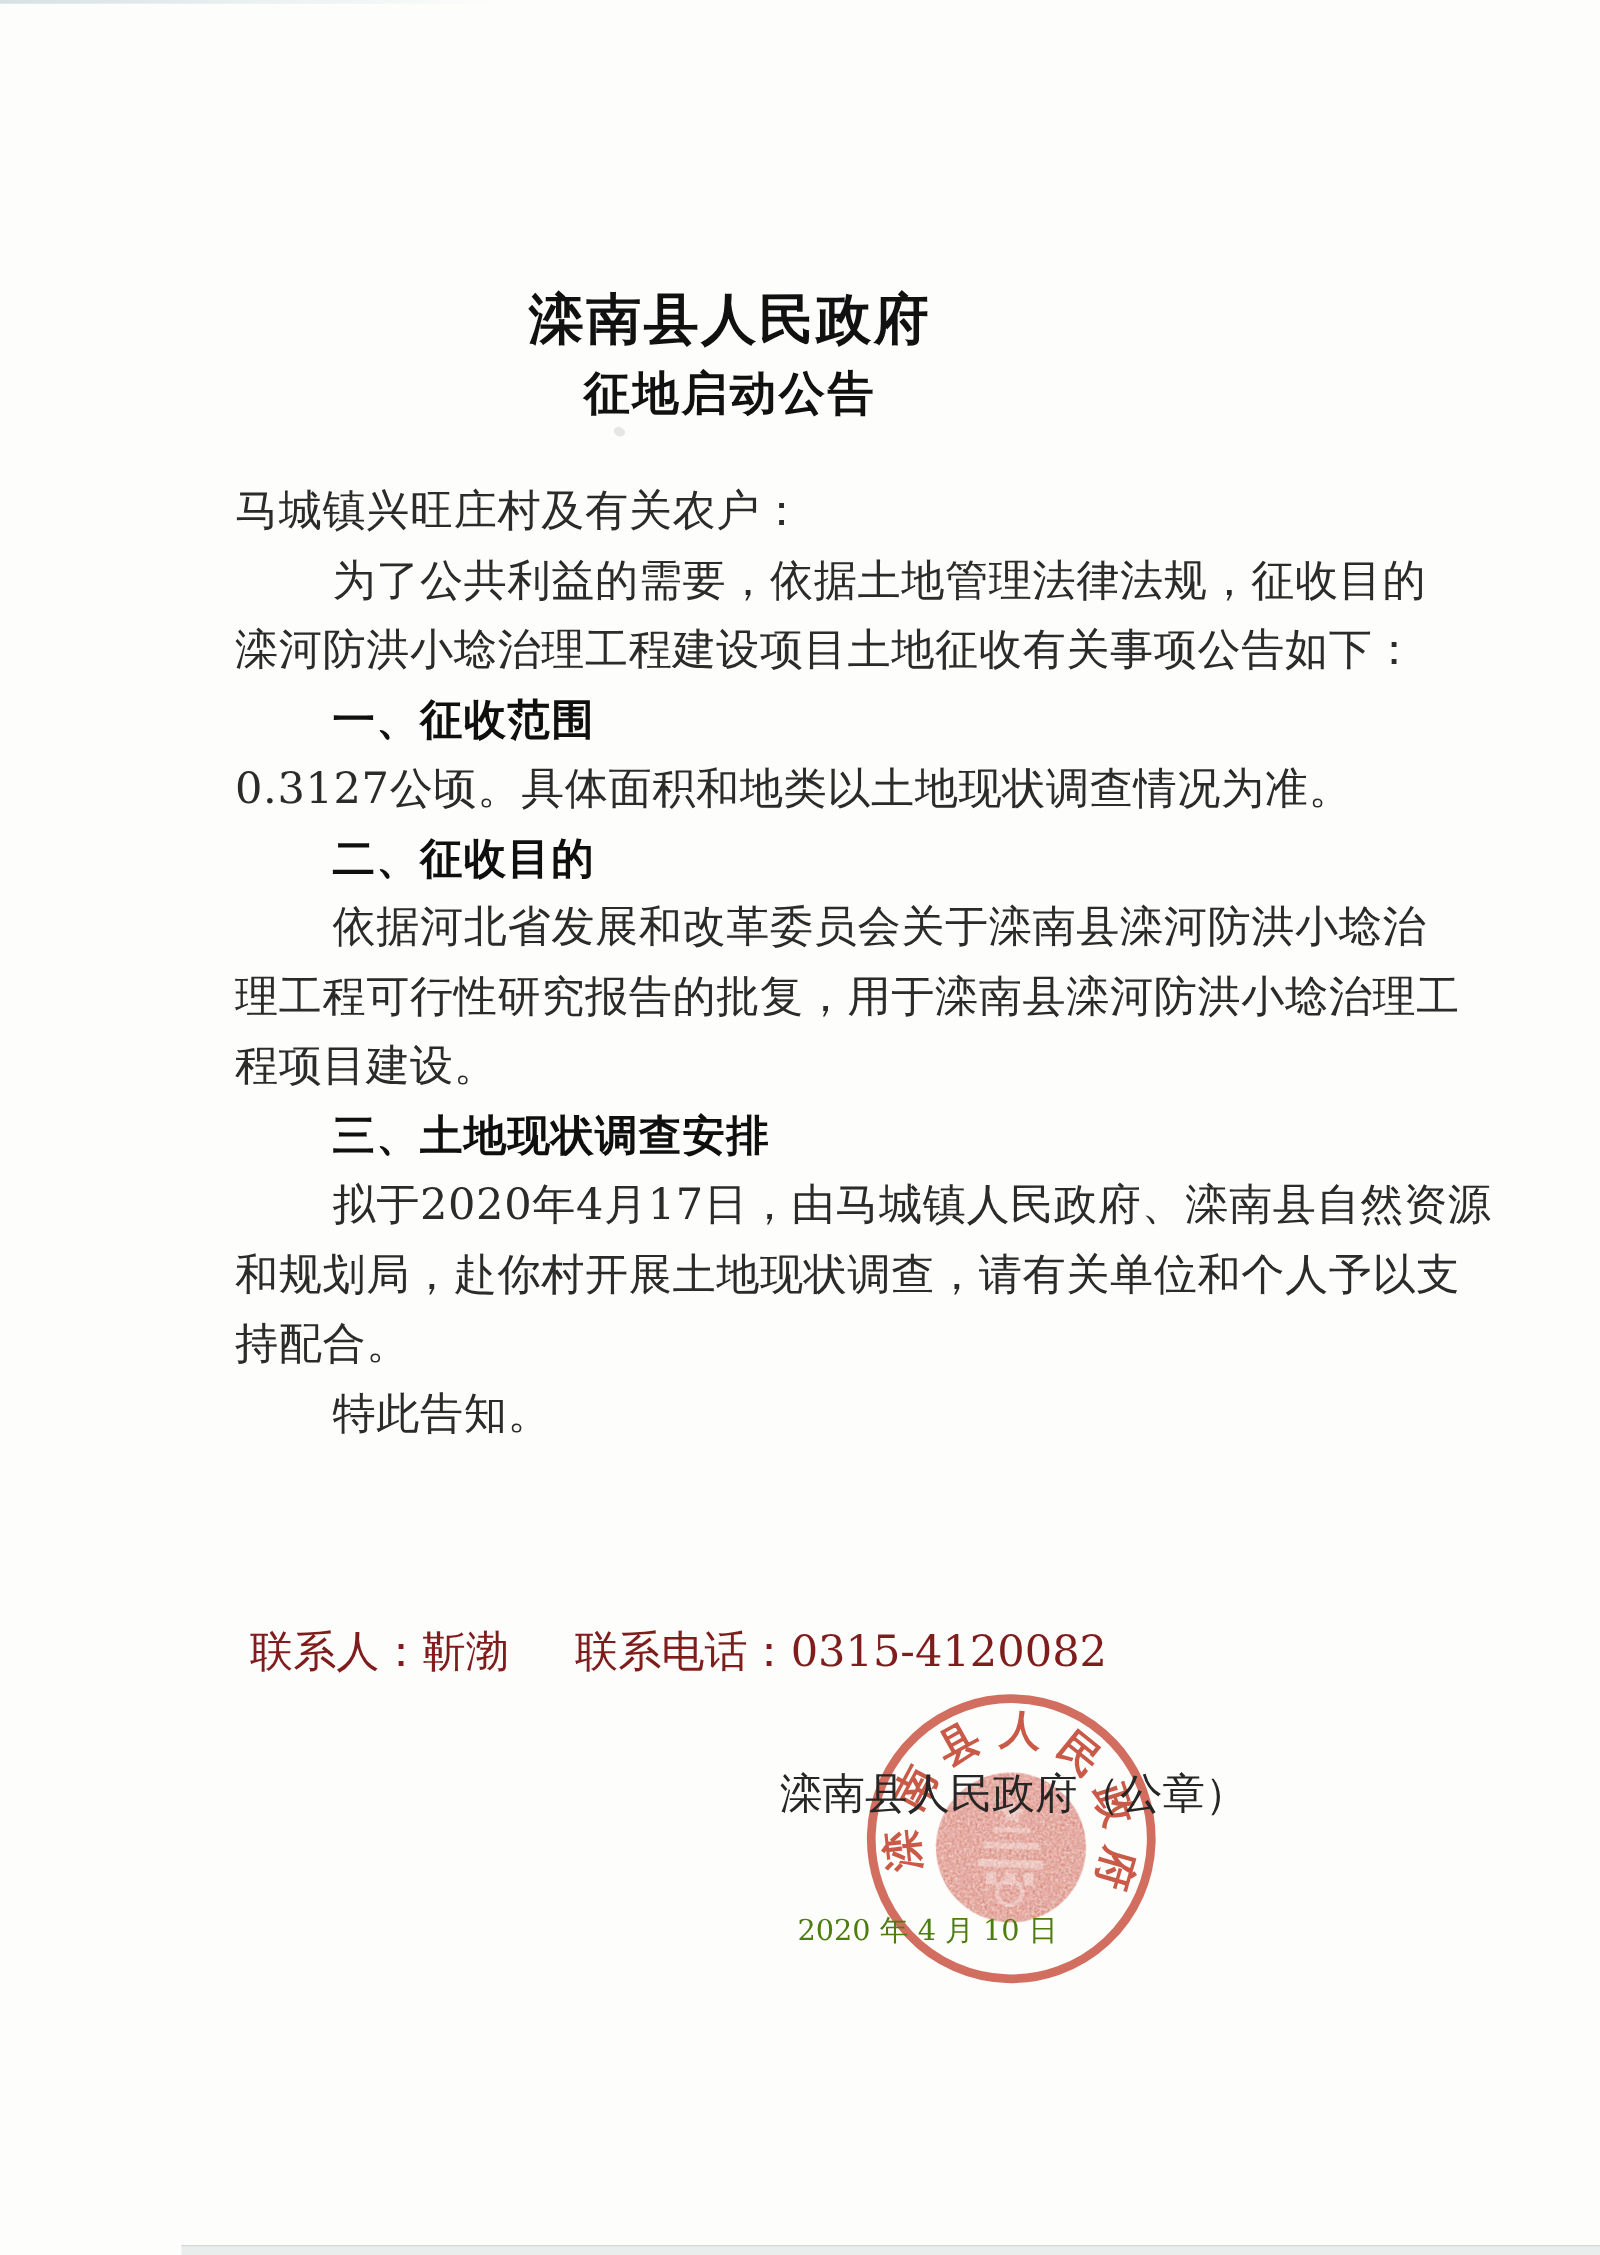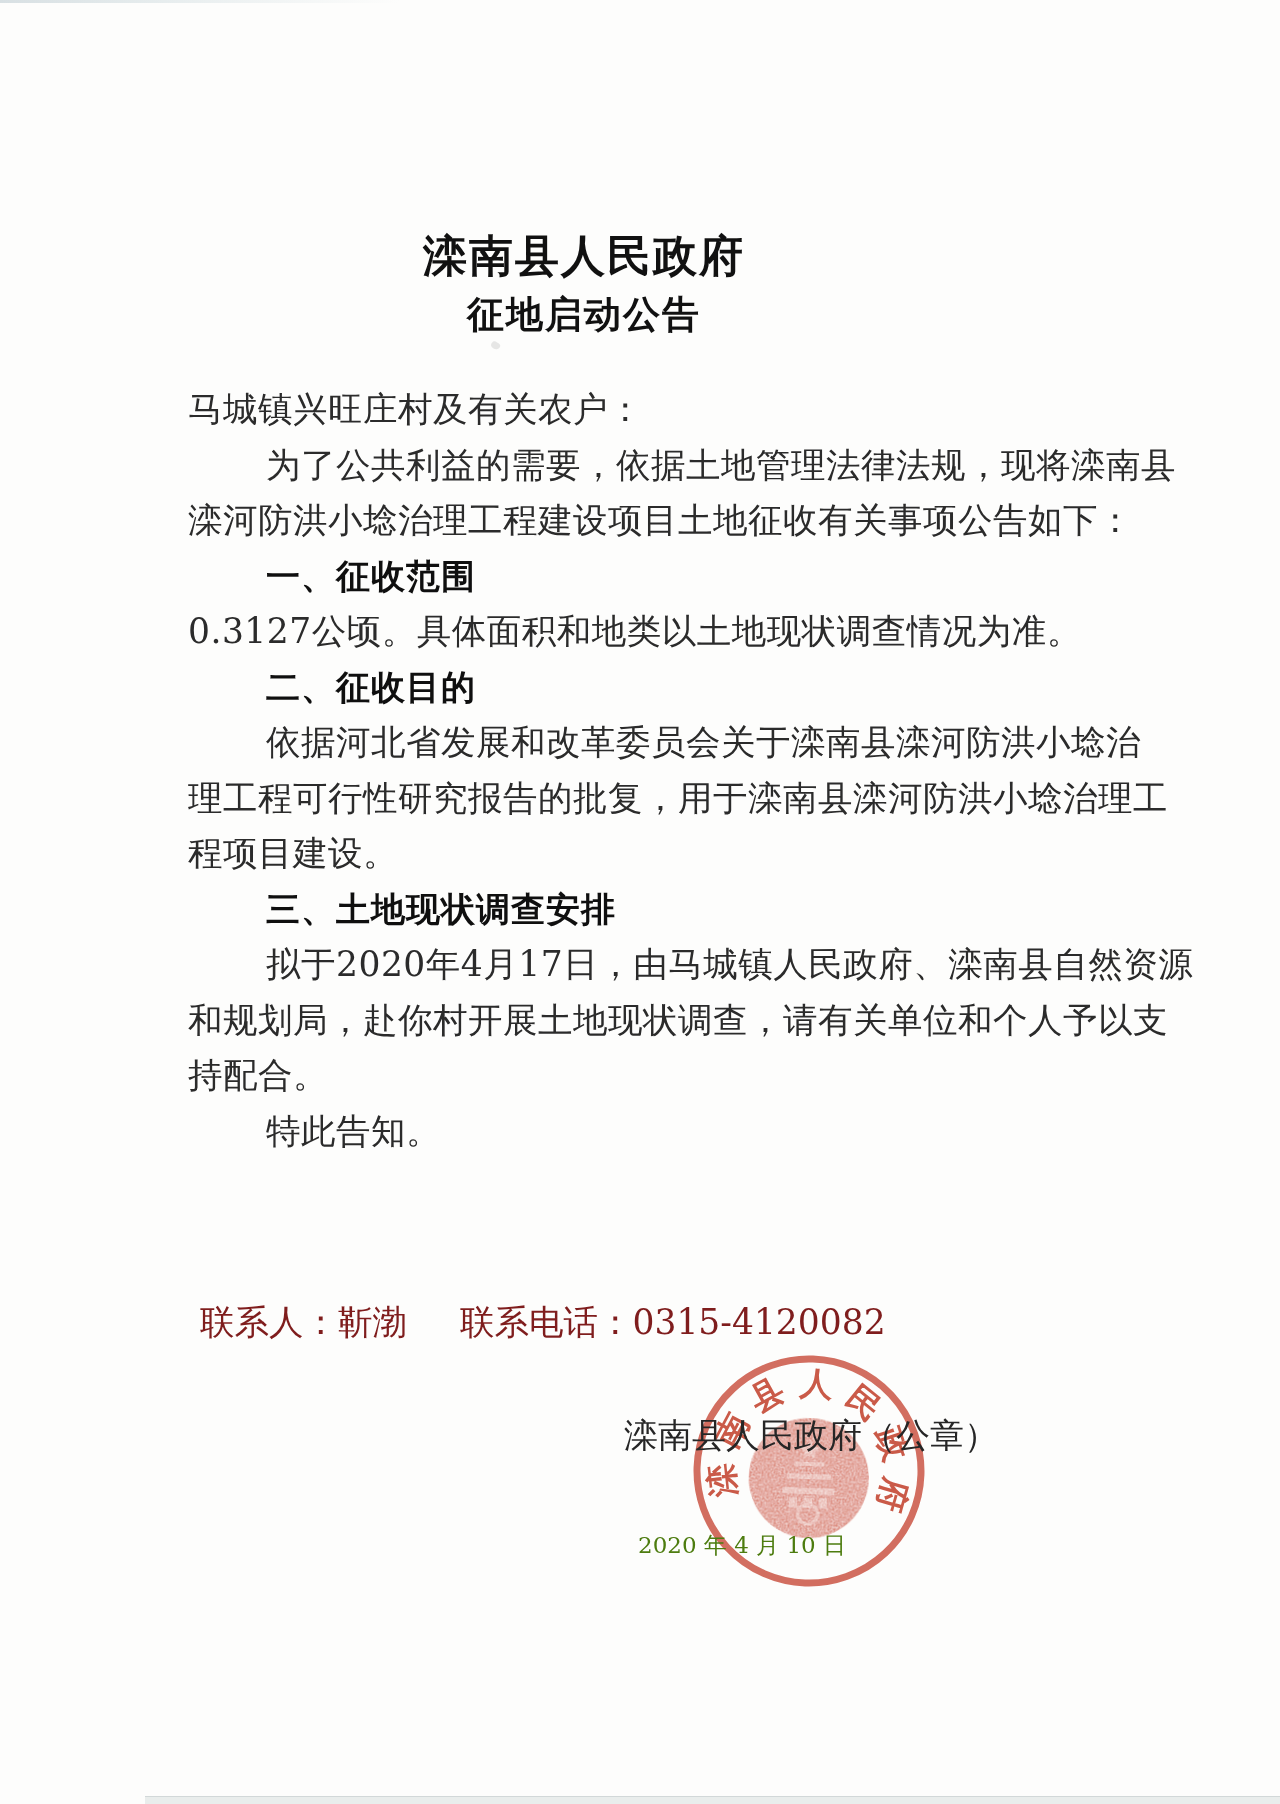--- a/index.html
+++ b/index.html
@@ -80,21 +80,21 @@
 <div class="page">
 
   <div class="top-edge-shade"></div>
   <div class="scan-artifact"></div>
 
   <div class="title title-1">滦南县人民政府</div>
   <div class="title title-2">征地启动公告</div>
 
   <div class="body-text">
     <div class="line">马城镇兴旺庄村及有关农户：</div>
-    <div class="line indent">为了公共利益的需要，依据土地管理法律法规，现将滦南县</div>
+    <div class="line indent">为了公共利益的需要，依据土地管理法律法规，征收目的</div>
     <div class="line">滦河防洪小埝治理工程建设项目土地征收有关事项公告如下：</div>
     <div class="line heading">一、征收范围</div>
     <div class="line">0.3127公顷。具体面积和地类以土地现状调查情况为准。</div>
     <div class="line heading">二、征收目的</div>
     <div class="line indent">依据河北省发展和改革委员会关于滦南县滦河防洪小埝治</div>
     <div class="line">理工程可行性研究报告的批复，用于滦南县滦河防洪小埝治理工</div>
     <div class="line">程项目建设。</div>
     <div class="line heading">三、土地现状调查安排</div>
     <div class="line indent">拟于2020年4月17日，由马城镇人民政府、滦南县自然资源</div>
     <div class="line">和规划局，赴你村开展土地现状调查，请有关单位和个人予以支</div>

